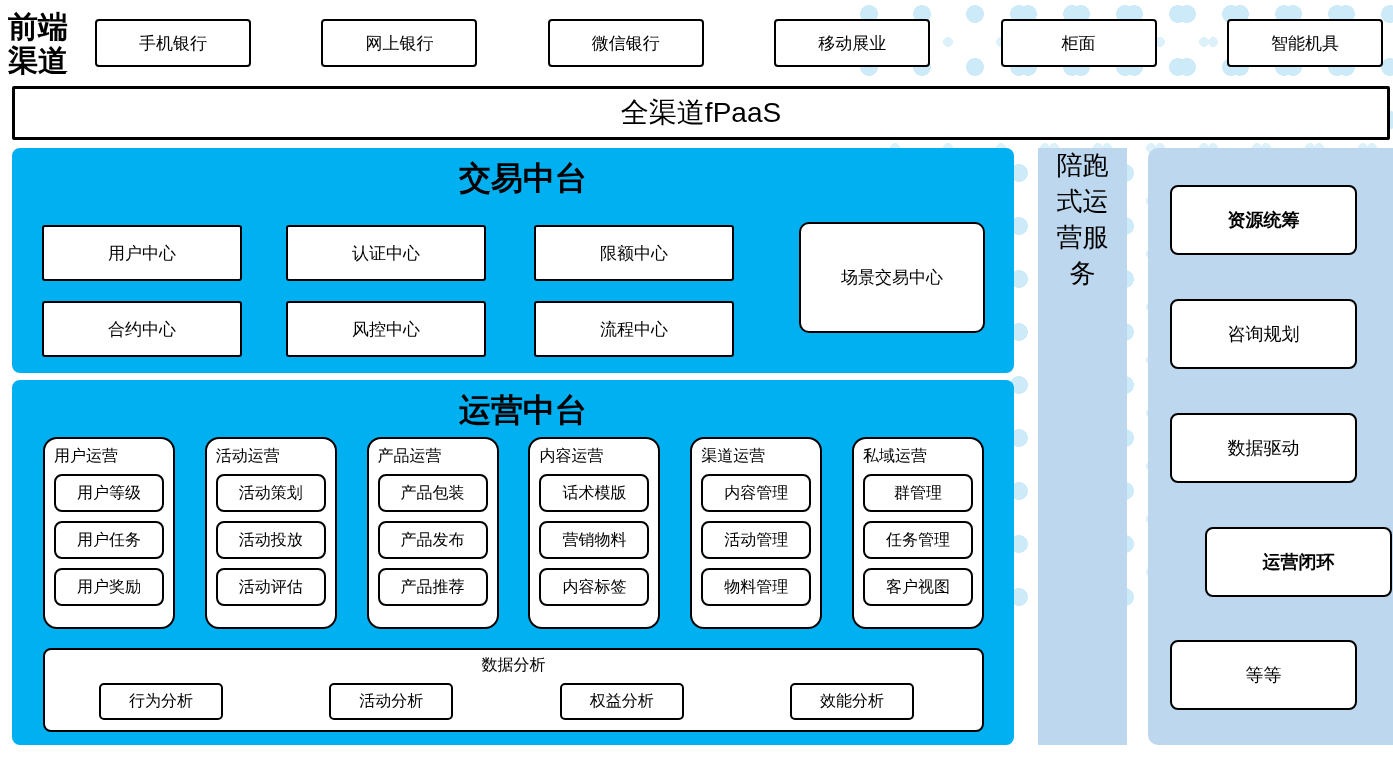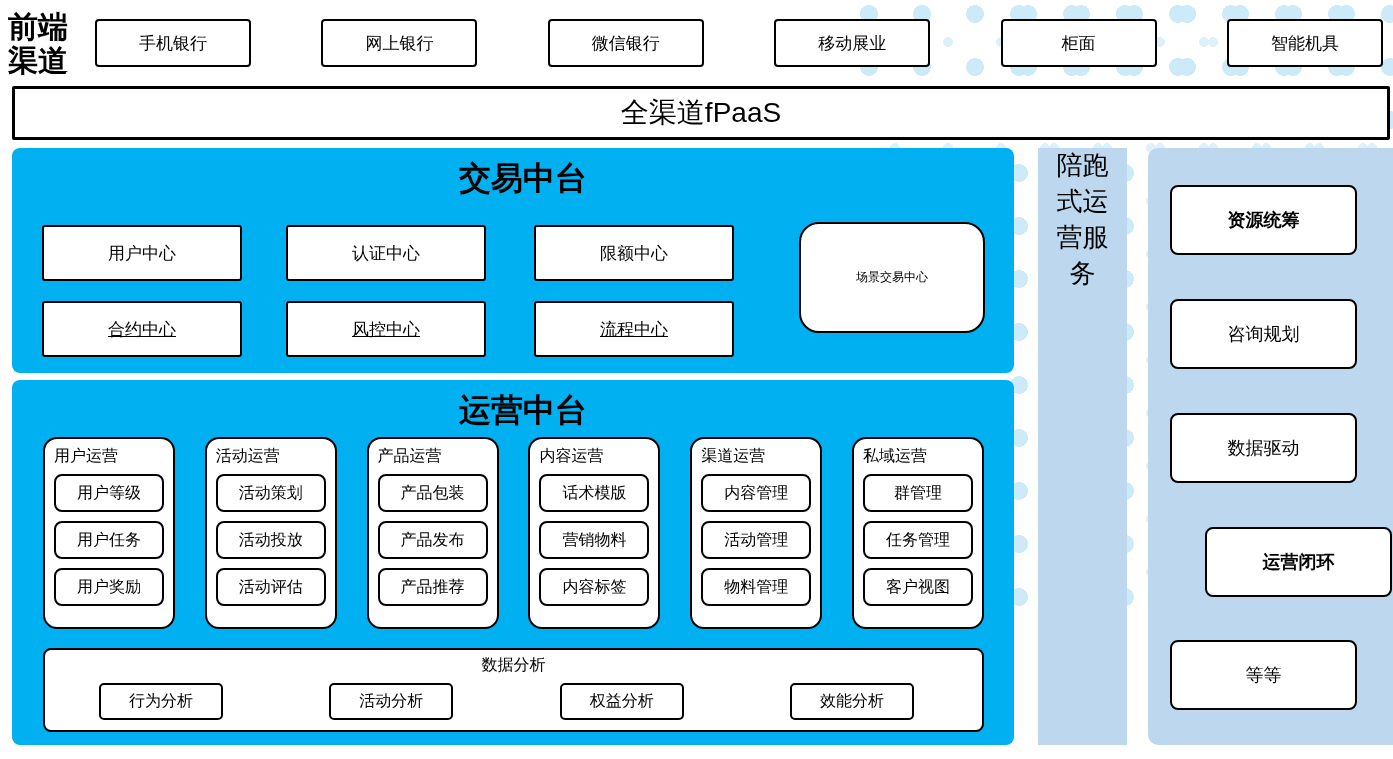--- a/index.html
+++ b/index.html
@@ -50,22 +50,22 @@
   #ops-panel{left:12px;top:380px;width:1002px;height:365px;}
   .panel-title{
     text-align:center;padding-top:9px;
     font-family:"Liberation Serif","DejaVu Serif",serif;
     font-weight:bold;font-size:32px;margin-left:20px;
   }
 
   
   .center-box{position:absolute;width:200px;height:56px;border-radius:3px;font-size:17px;}
   .c0{left:30px;}.c1{left:274px;}.c2{left:522px;}
-  .r0{top:77px;}.r1{top:153px;text-decoration:underline;}
-  #scene-box{position:absolute;left:787px;top:74px;width:186px;height:111px;border-radius:20px;font-size:12px;}
+  .r0{top:77px;}.r1{top:153px;}
+  #scene-box{position:absolute;left:787px;top:74px;width:186px;height:111px;border-radius:10px;font-size:17px;}
 
   
   #ops-cols{position:absolute;left:31px;top:57px;width:941px;display:flex;justify-content:space-between;}
   .ops-col{
     width:132px;height:192px;background:#fff;border:2px solid #000;border-radius:14px;
     box-sizing:border-box;padding:4px 9px 0 9px;display:flex;flex-direction:column;
   }
   .col-hdr{font-size:16px;padding:3px 0 7px 0;}
   .col-item{
     height:38px;border:2px solid #000;border-radius:8px;background:#fff;

